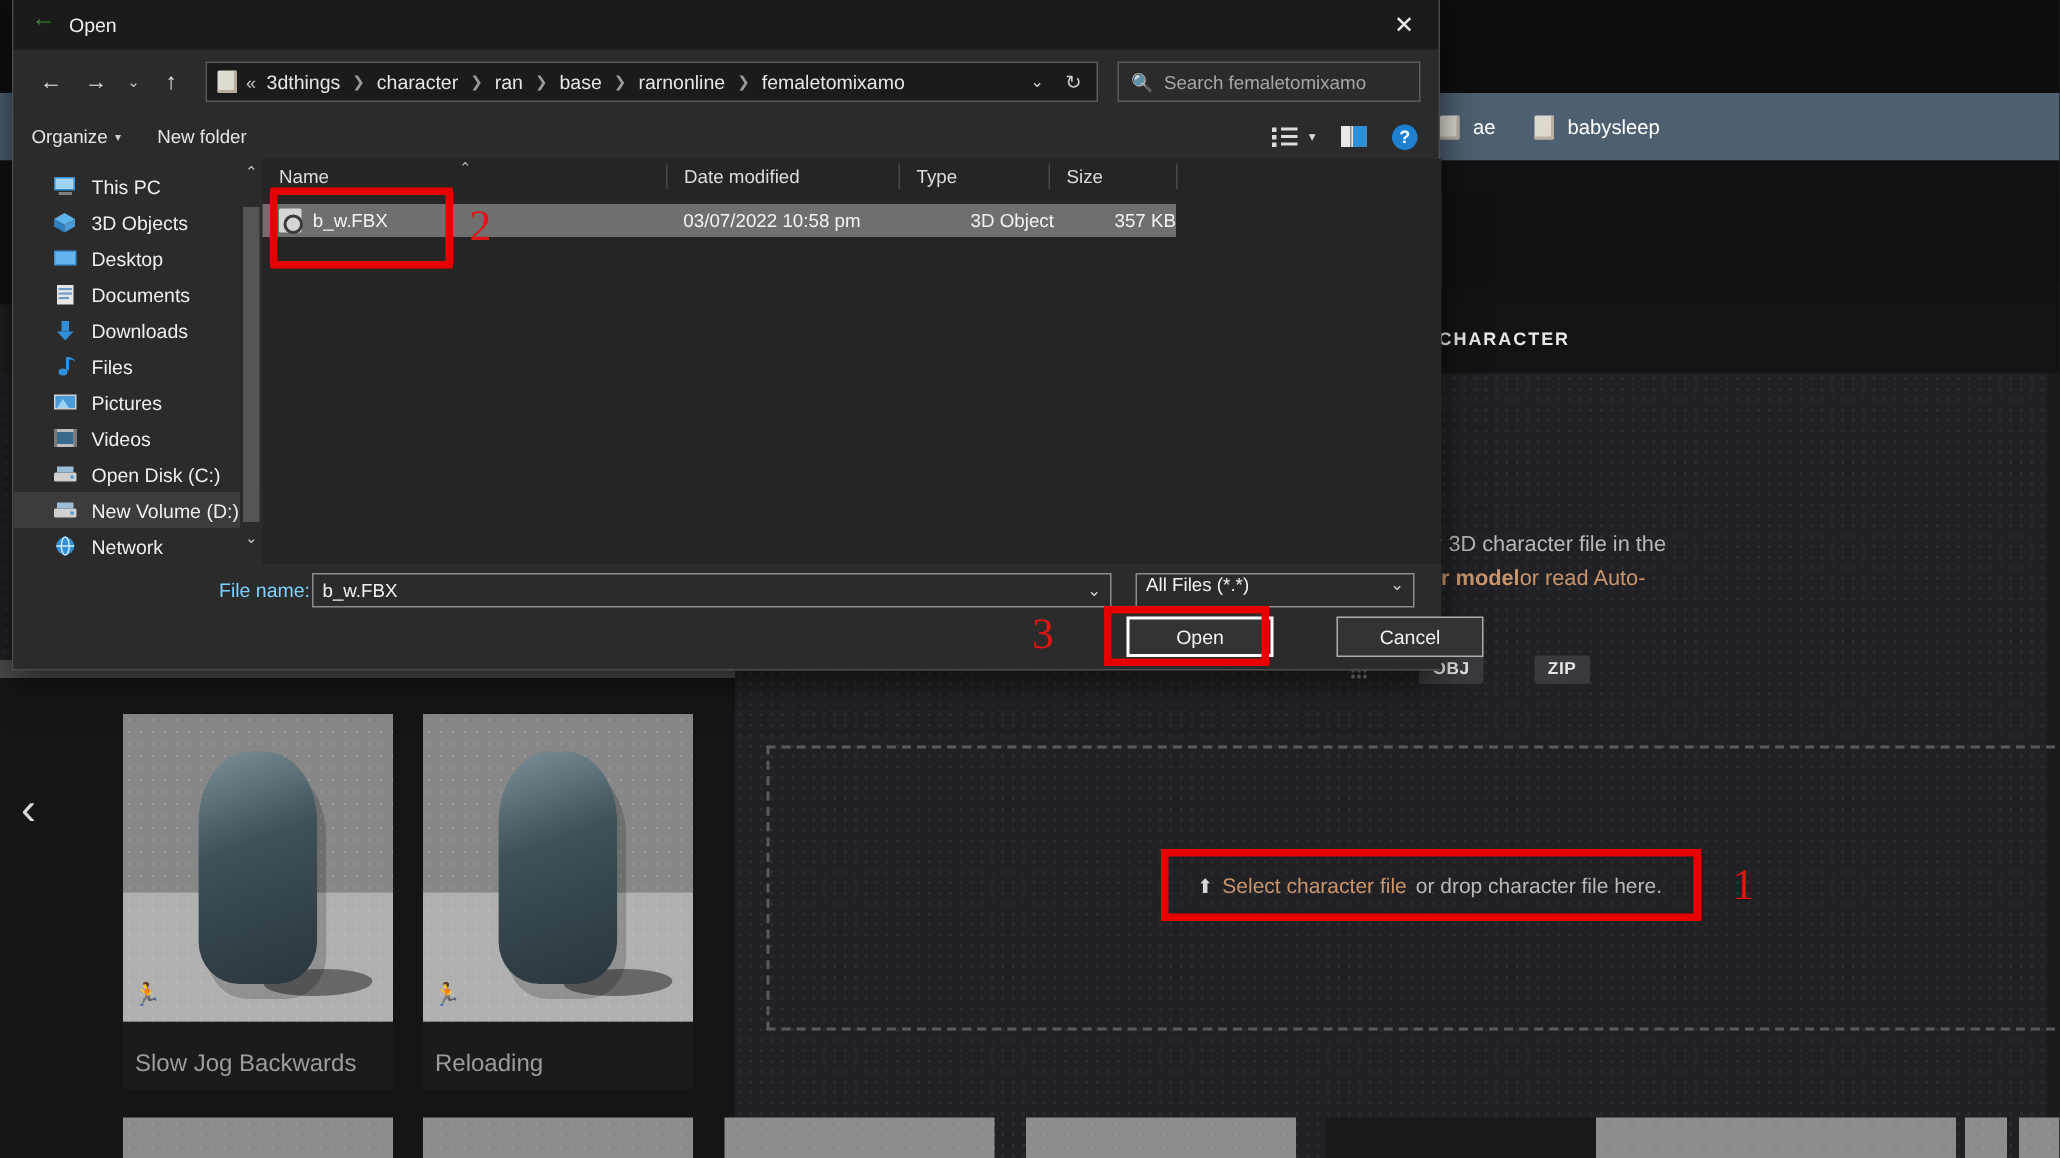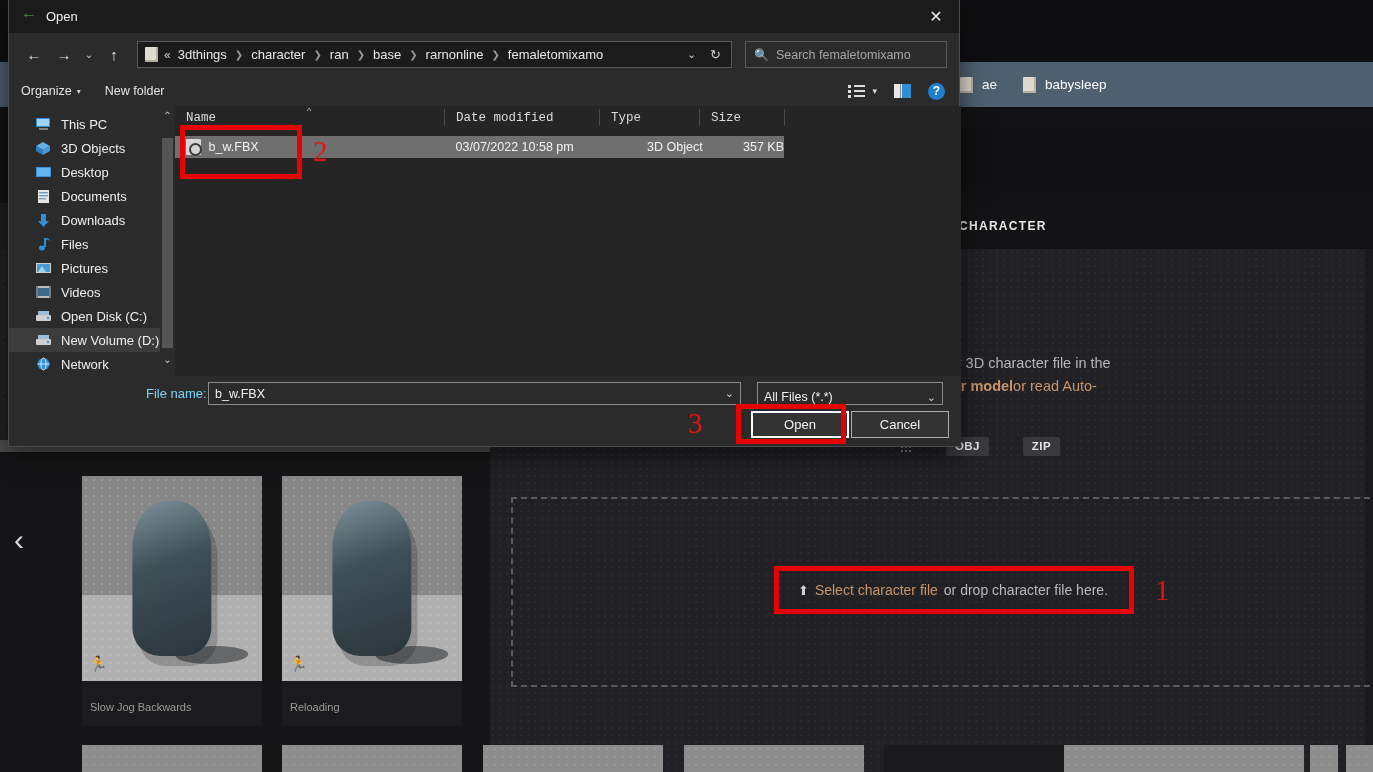--- a/index.html
+++ b/index.html
@@ -67,21 +67,21 @@
      background:#b0b0b0; background-image:radial-gradient(#bcbcbc 1px, transparent 1px); background-size:8px 8px; }
   .anim-thumb .fig { position:absolute; left:50%; top:12%; width:44%; height:76%;
      transform:translateX(-50%);
      background:linear-gradient(160deg,#7d9099 0%,#3f5057 40%,#2a363c 100%);
      border-radius:44% 44% 34% 34% / 30% 30% 18% 18%;
      box-shadow: 6px 10px 0 rgba(0,0,0,.18); }
   .anim-thumb .shadow { position:absolute; left:52%; bottom:8%; width:40%; height:9%;
      background:rgba(40,44,48,.55); border-radius:50%; transform:skewX(-20deg); }
   .anim-thumb .runico { position:absolute; left:7px; bottom:7px; width:15px; height:18px;
      color:#6d6d6d; font-size:15px; line-height:16px; }
-  .anim-label { position:absolute; color:#9c9c9c; font-size:11px; }
+  .anim-label { position:absolute; color:#9c9c9c; font-size:16px; }
   .carousel-prev { position:absolute; left:6px; top:520px; width:26px; height:40px;
      color:#d8d8d8; font-size:30px; line-height:40px; text-align:center; font-weight:300; }
 
   .strip-bottom { position:absolute; left:0; top:745px; width:1373px; height:27px; }
   .sb { position:absolute; top:0; height:27px; background:#8d8d8d;
         background-image:radial-gradient(#999 1px, transparent 1px); background-size:8px 8px; }
 
   
   .mx-right-edge { position:absolute; left:1365px; top:249px; width:8px; height:523px; background:#1a1a1c; }
 
@@ -143,47 +143,47 @@
   .tree-item.sel { background:#3c3c3c; }
   .tree-item .ti { width:17px; height:15px; flex:0 0 17px; position:relative; }
   .tree-scroll { position:absolute; right:0; top:0; width:15px; height:270px; background:#2b2b2b; }
   .tree-scroll .up, .tree-scroll .dn { position:absolute; left:0; width:15px; height:16px;
          color:#cfcfcf; font-size:10px; text-align:center; line-height:16px; }
   .tree-scroll .up{ top:2px } .tree-scroll .dn{ top:246px }
   .tree-scroll .thumb { position:absolute; left:2px; top:32px; width:11px; height:210px; background:#555; }
 
   .filelist { flex:1; background:#252526; position:relative; }
   .hdr-row { height:24px; display:flex; align-items:center; color:#dcdcdc; font-size:12.5px;
-             position:relative;font-family:Liberation Mono, monospace; }
+             position:relative; }
   .hdr-cell { padding-left:11px; position:relative; height:24px; line-height:24px; }
   .hdr-cell:after { content:""; position:absolute; right:0; top:3px; width:1px; height:17px; background:#4a4a4a; }
   .hdr-sortmark { position:absolute; left:131px; top:0px; color:#b9b9b9; font-size:10px; }
   .file-row { position:absolute; left:0; top:30px; width:609px; height:22px; background:#6f6f6f;
               display:flex; align-items:center; }
   .file-row .fcell { font-size:12.5px; color:#f3f3f3; }
   .fbx-ico { width:15px; height:16px; margin-left:11px; margin-right:8px; background:#d5d5d5;
              border-radius:1px; position:relative; }
   .fbx-ico:after{ content:""; position:absolute; left:3px; top:4px; width:9px; height:9px;
              border:2px solid #3a3a3a; border-radius:50%; }
 
   .dlg-footer { position:absolute; left:0; top:376px; width:952px; height:70px; background:#2b2b2b; }
   .fn-label { position:absolute; left:137px; top:386px; color:#7dd3fc; font-size:13px; }
   .fn-field { position:absolute; left:199px; top:382px; width:533px; height:23px; background:#2b2b2b;
               border:1px solid #8c8c8c; display:flex; align-items:center; padding:0 6px; }
   .fn-field .val { color:#f2f2f2; font-size:12.5px; flex:1; }
   .fn-field .cv { color:#d0d0d0; font-size:11px; }
   .ft-field { position:absolute; left:748px; top:382px; width:186px; height:23px; background:#2b2b2b;
-              border:1px solid #8c8c8c; display:flex; align-items:flex-end; padding:0 6px; }
+              border:1px solid #8c8c8c; display:flex; align-items:flex-start; padding:0 6px; }
   .ft-field .val { color:#f2f2f2; font-size:12.5px; flex:1; }
   .ft-field .cv { color:#d0d0d0; font-size:11px; }
   .btn { position:absolute; top:411px; height:27px; width:98px; background:#333333;
          border:1px solid #adadad; color:#f2f2f2; font-size:13px;
          display:flex; align-items:center; justify-content:center; }
   .btn-open { left:742px; border:2px solid #ffffff; }
-  .btn-cancel { left:842px; }
+  .btn-cancel { left:882px; }
 
   
   .hl { position:absolute; border:5px solid #e60000; }
   .num { position:absolute; color:#e11414; font-size:29px; font-family:"Liberation Serif", serif; }
 </style>
 </head>
 <body>
 
 <div id="root">
 

